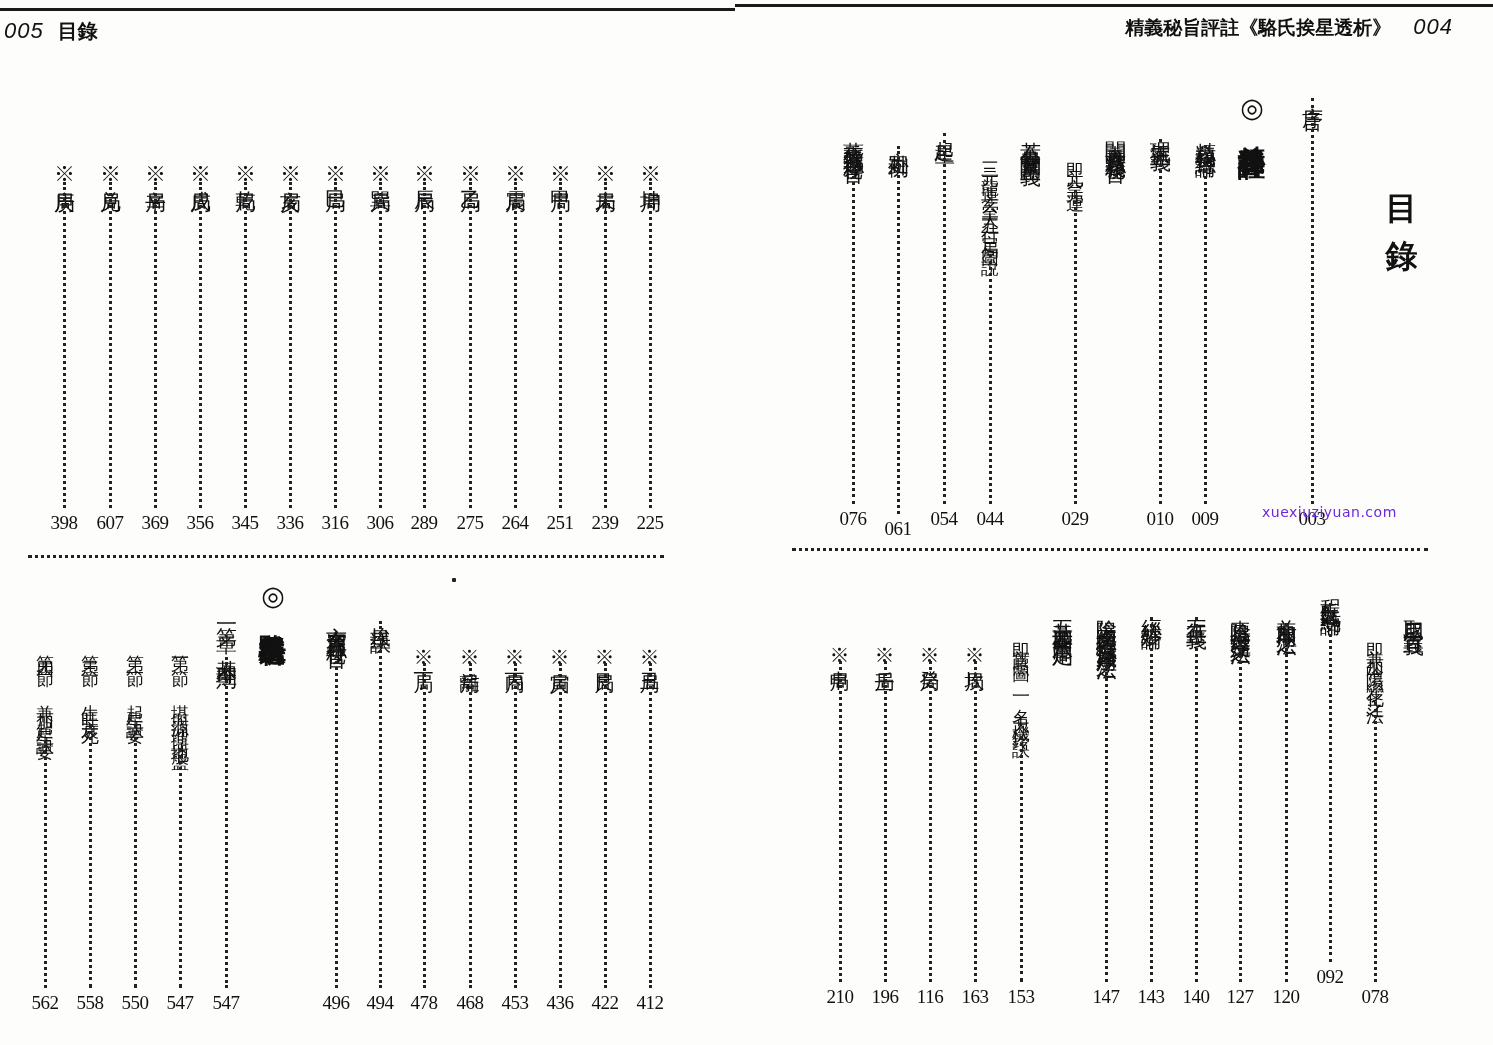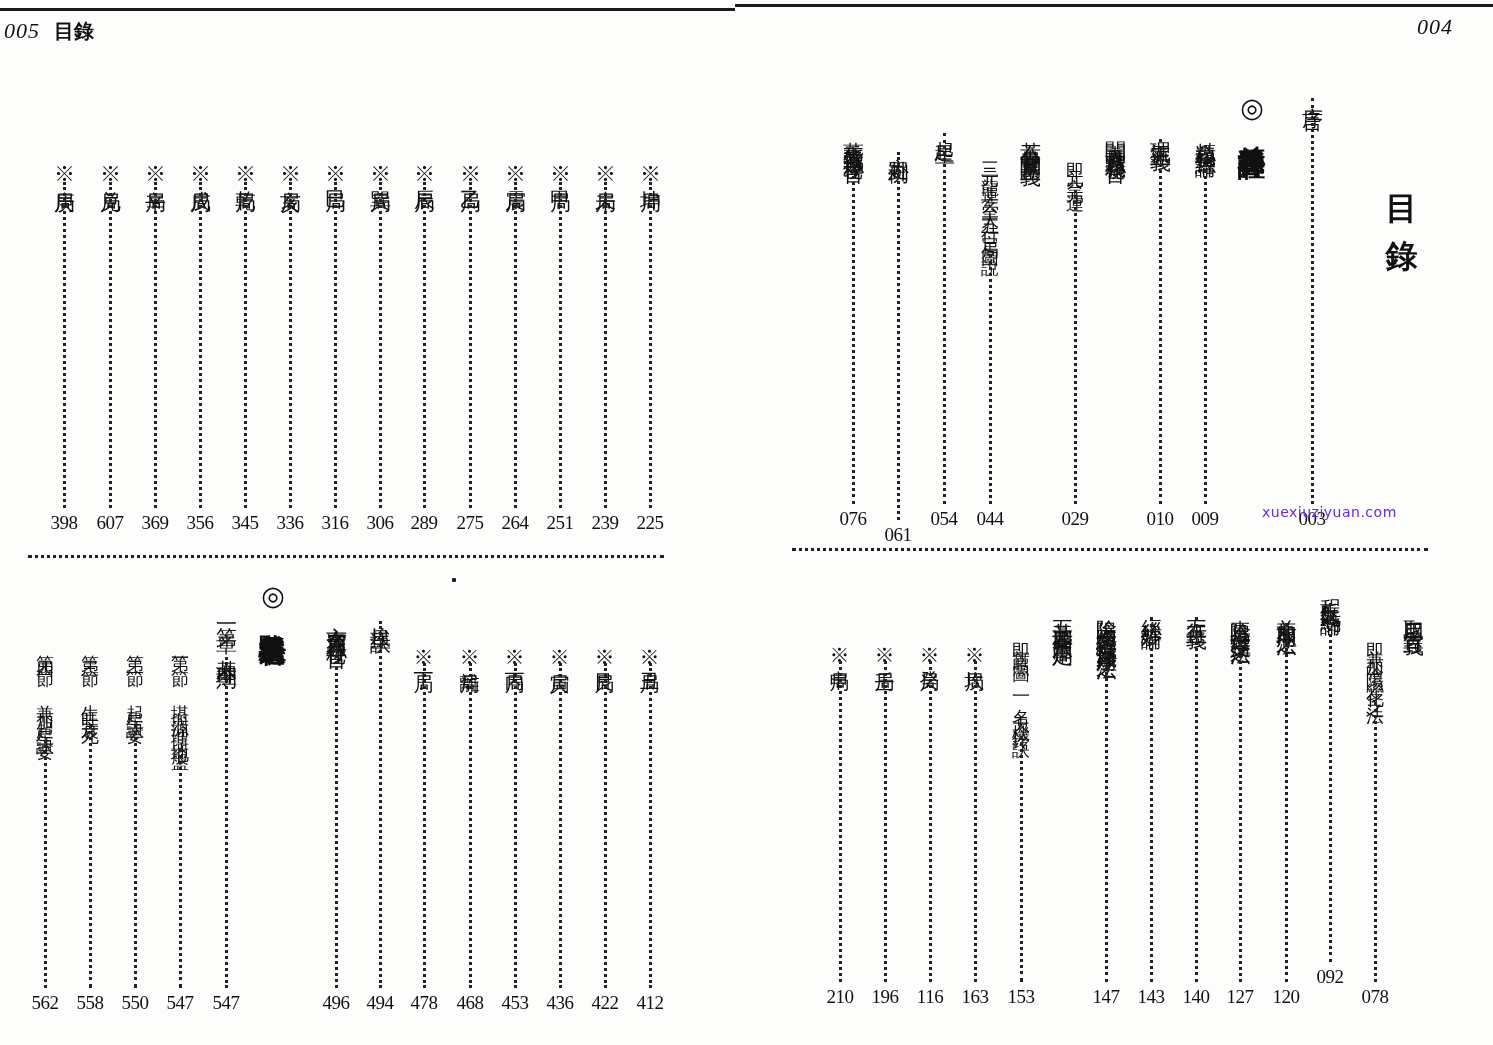--- a/index.html
+++ b/index.html
@@ -13,21 +13,21 @@
       background: #1a1a1a;
     }
     .topline-right {
       position: absolute; left: 735px; top: 4px; width: 758px; height: 3px;
       background: #1a1a1a;
     }
     .hdr-left {
       position: absolute; left: 4px; top: 18px; display: flex; align-items: baseline; gap: 14px;
     }
     .hdr-num {
-      font-family: Liberation Serif, serif; font-style: italic; font-size: 22px; letter-spacing: 1px;
+      font-family: Liberation Sans, sans-serif; font-style: italic; font-size: 22px; letter-spacing: 1px;
     }
     .hdr-title-l {
       font-family: "DejaVu Sans", sans-serif; font-weight: bold; font-size: 20px;
     }
     .hdr-right {
       position: absolute; right: 40px; top: 14px; display: flex; align-items: baseline; gap: 22px;
     }
     .hdr-title-r {
       font-family: "DejaVu Sans", sans-serif; font-weight: bold; font-size: 19px;
     }
@@ -68,20 +68,21 @@
 <body>
 
 <div class="topline-left"></div>
 <div class="topline-right"></div>
 
 <div class="hdr-left">
   <span class="hdr-num">005</span>
   <span class="hdr-title-l">目錄</span>
 </div>
 <div class="hdr-right">
+  <span class="hdr-title-r">精義秘旨評註《駱氏挨星透析》</span>
   <span class="hdr-num">004</span>
 </div>
 
 <div class="big-title">目錄</div>
 
 <div id="rt">
     <div class="col normal" style="left: 1297px; top: 90px; height: 440px;">
       <div class="title">序言</div>
       <div class="leader"></div>
       <div class="page">003</div>
@@ -113,21 +114,21 @@
     <div class="col small" style="left: 975px; top: 148px; height: 382px;">
       <div class="title">三元龍運玄空大五行定局圖說</div>
       <div class="leader"></div>
       <div class="page">044</div>
     </div>
     <div class="col normal" style="left: 929px; top: 125px; height: 405px;">
       <div class="title">起星</div>
       <div class="leader"></div>
       <div class="page">054</div>
     </div>
-    <div class="col normal" style="left: 883px; top: 141px; height: 405px;">
+    <div class="col normal" style="left: 883px; top: 135px; height: 405px;">
       <div class="title">定卦例</div>
       <div class="leader"></div>
       <div class="page">061</div>
     </div>
     <div class="col normal" style="left: 838px; top: 125px; height: 405px;">
       <div class="title">葬乘生氣選擇秘旨</div>
       <div class="leader"></div>
       <div class="page">076</div>
     </div>
   </div>

